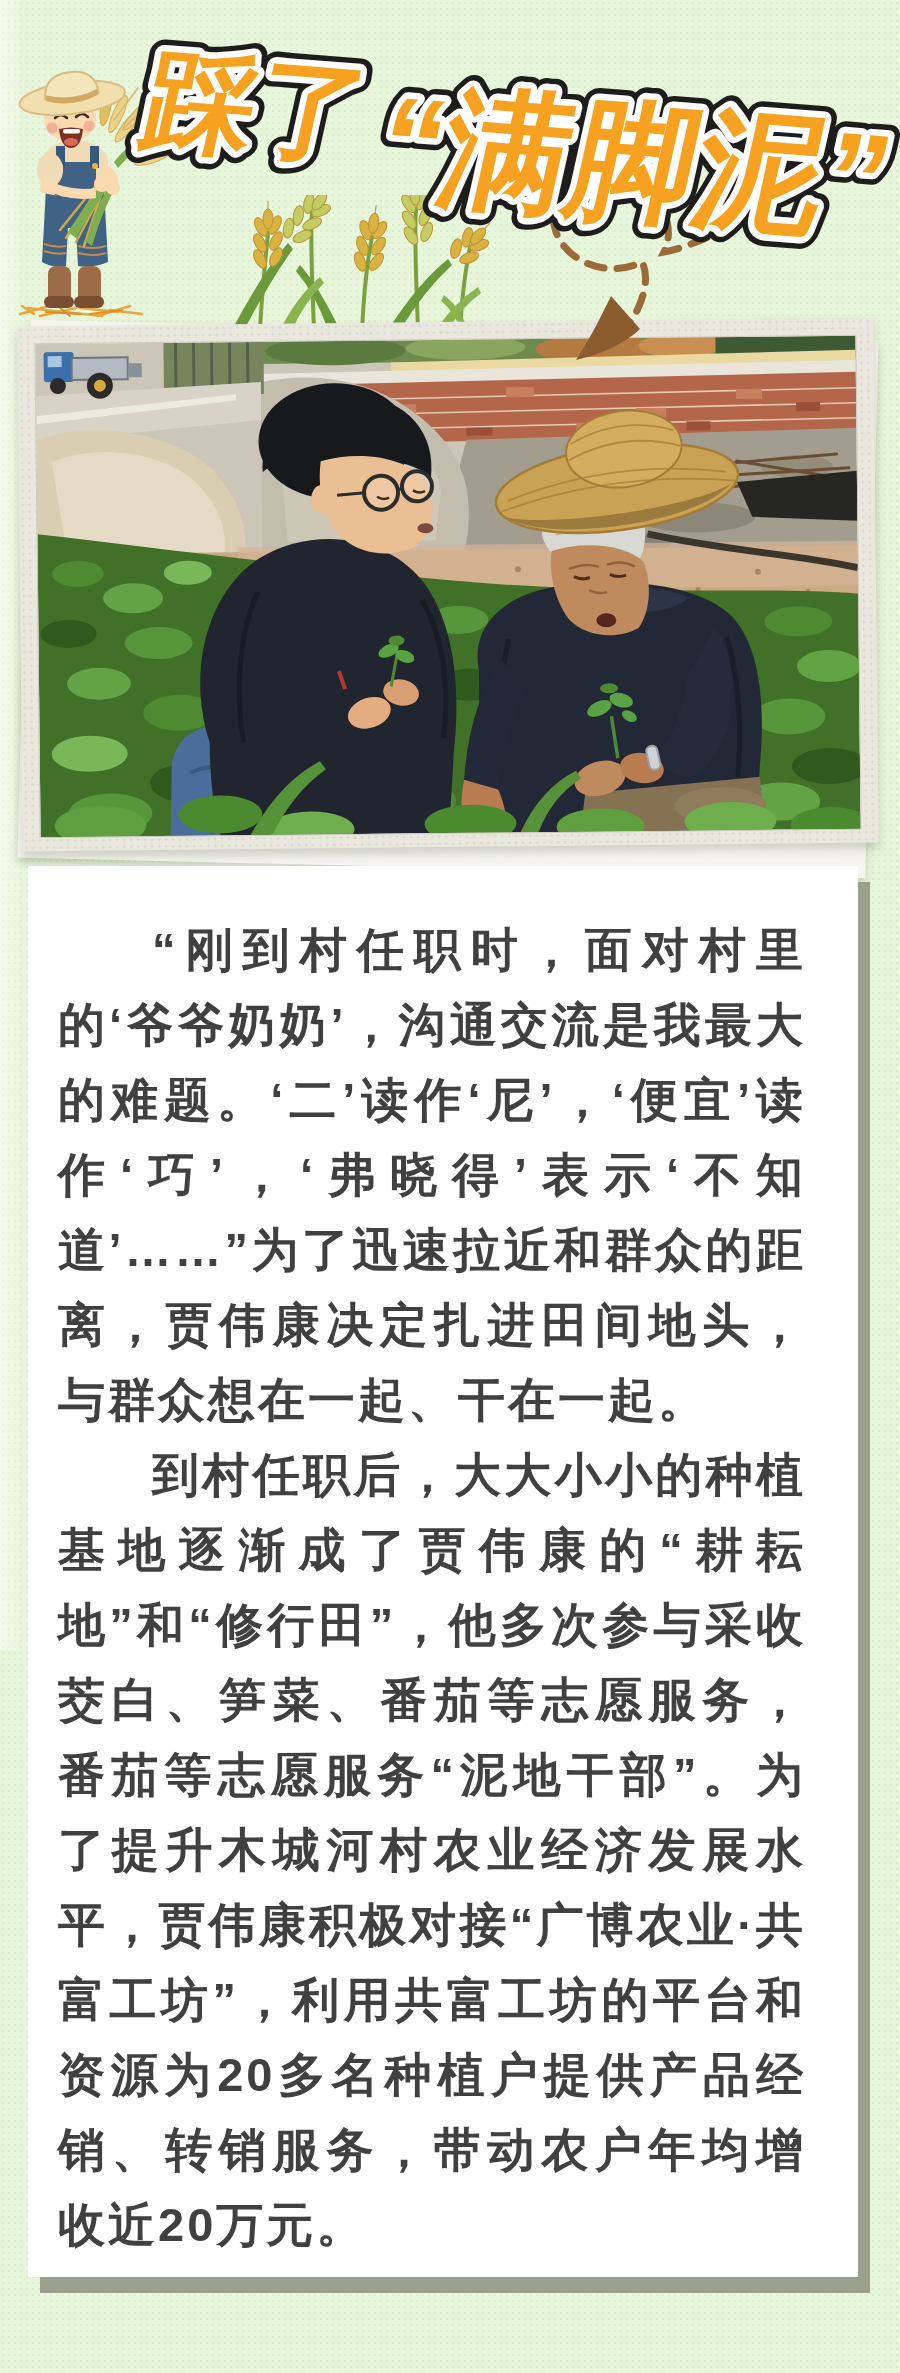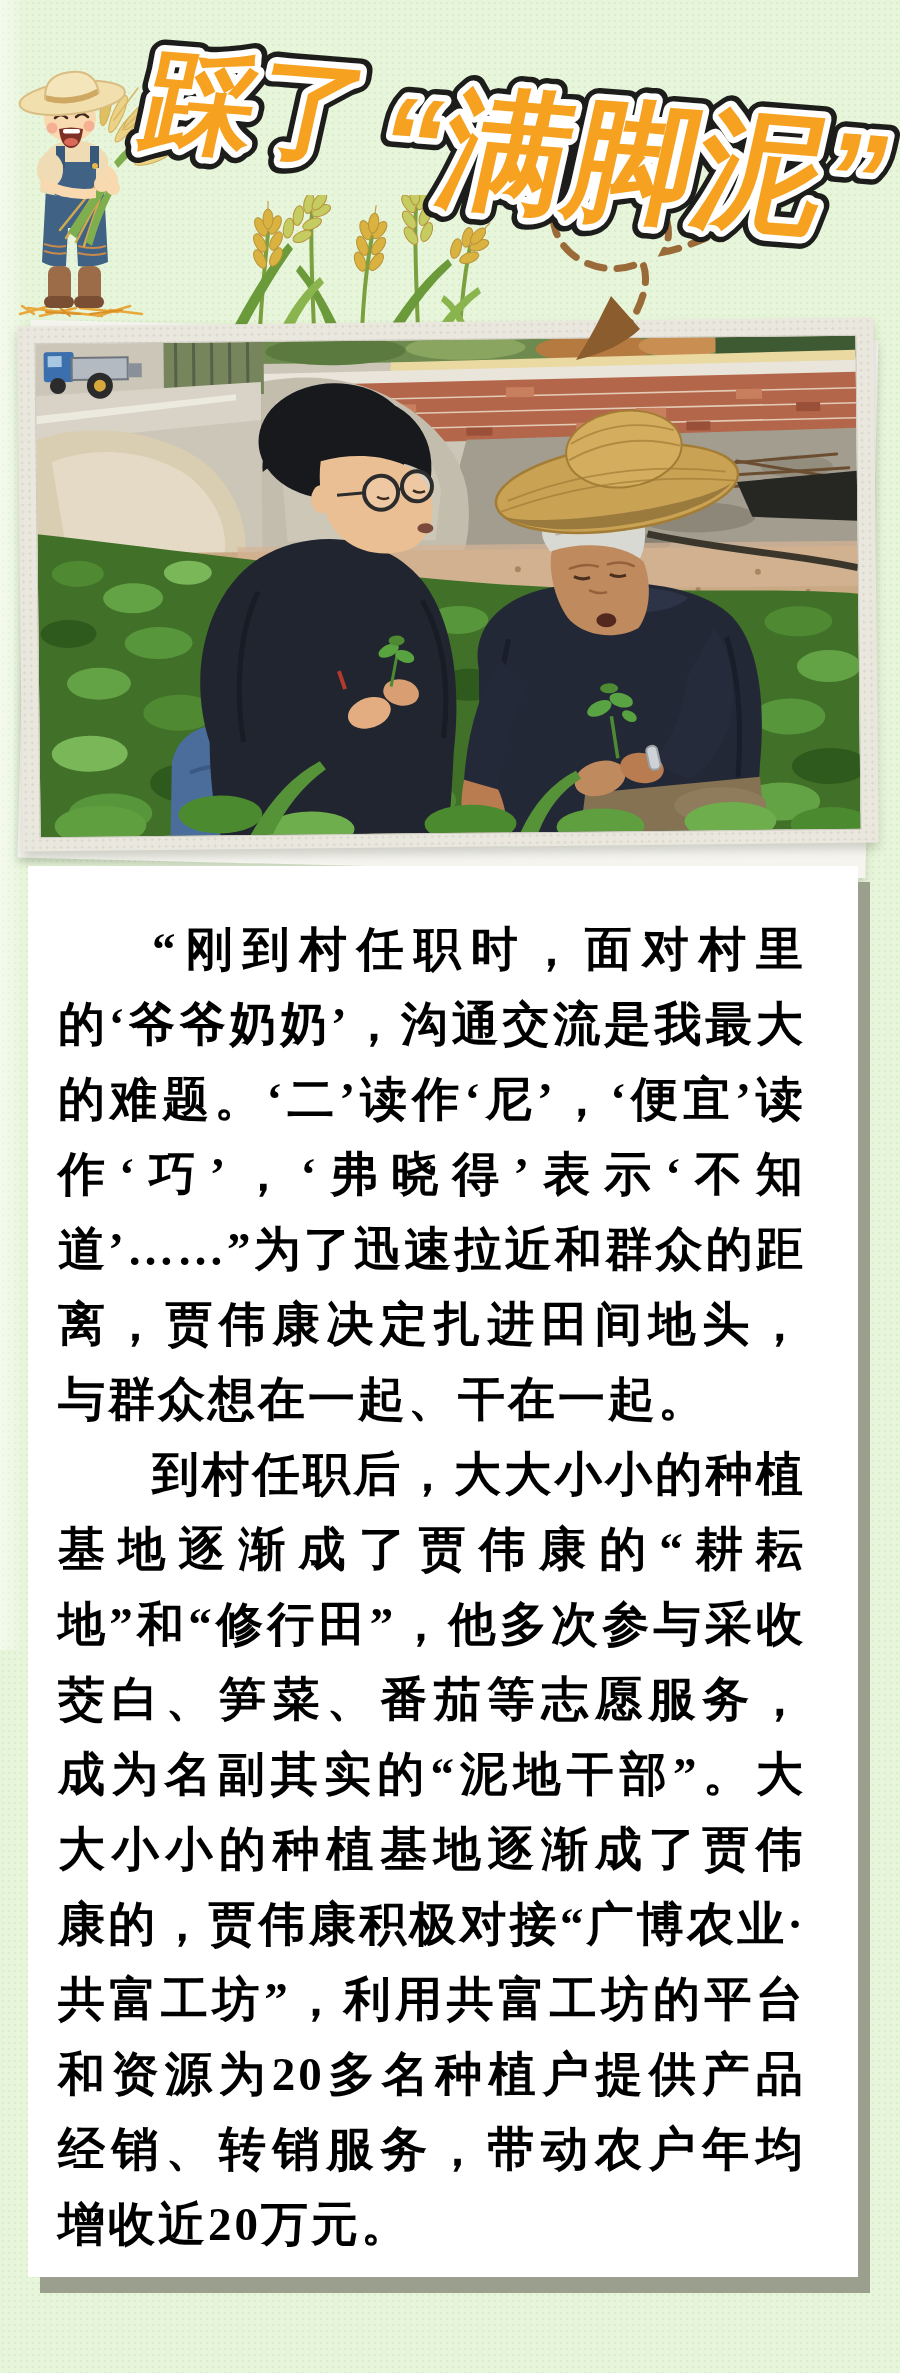--- a/index.html
+++ b/index.html
@@ -50,24 +50,24 @@
   
   .panel{
     position:absolute;left:28px;top:866px;width:830px;height:1411px;z-index:8;
     box-sizing:border-box;background:#ffffff;
     box-shadow:12px 16px 0 #9aa08d;
     padding:46px 52px 0 30px;
   }
   .panel p{
     margin:0;
     font-size:47px;line-height:75px;letter-spacing:3px;
-    color:#000000;font-weight:600;
+    color:#404040;font-weight:600;
     text-align:justify;text-indent:2em;
     word-break:break-all;
-    font-family:Liberation Serif, serif;
+    font-family:Liberation Sans, sans-serif;
   }
 </style>
 </head>
 <body>
 
 <div class="page">
 
   <div class="left-glow"></div>
 
   <svg class="wheat-svg" width="270" height="135" viewBox="0 0 270 135">
@@ -486,16 +486,16 @@
       <text class="t-white" x="6" y="160" font-size="112" textLength="222" lengthAdjust="spacingAndGlyphs">踩了</text>
       <text class="t-fill" x="6" y="160" font-size="112" textLength="222" lengthAdjust="spacingAndGlyphs">踩了</text>
       <text class="t-black" x="248" y="192" font-size="132" textLength="508" lengthAdjust="spacingAndGlyphs">“满脚泥”</text>
       <text class="t-white" x="248" y="192" font-size="132" textLength="508" lengthAdjust="spacingAndGlyphs">“满脚泥”</text>
       <text class="t-fill" x="248" y="192" font-size="132" textLength="508" lengthAdjust="spacingAndGlyphs">“满脚泥”</text>
     </g>
   </svg>
 
   <section class="panel">
     <p>“刚到村任职时，面对村里的‘爷爷奶奶’，沟通交流是我最大的难题。‘二’读作‘尼’，‘便宜’读作‘巧’，‘弗晓得’表示‘不知道’……”为了迅速拉近和群众的距离，贾伟康决定扎进田间地头，与群众想在一起、干在一起。</p>
-    <p>到村任职后，大大小小的种植基地逐渐成了贾伟康的“耕耘地”和“修行田”，他多次参与采收茭白、笋菜、番茄等志愿服务，成为名副其实的“泥地干部”。大大小小的种植基地逐渐成了贾伟康的，贾伟康积极对接“广博农业·共富工坊”，利用共富工坊的平台和资源为20多名种植户提供产品经销、转销服务，带动农户年均增收近20万元。</p>
+    <p>到村任职后，大大小小的种植基地逐渐成了贾伟康的“耕耘地”和“修行田”，他多次参与采收茭白、笋菜、番茄等志愿服务，番茄等志愿服务“泥地干部”。为了提升木城河村农业经济发展水平，贾伟康积极对接“广博农业·共富工坊”，利用共富工坊的平台和资源为20多名种植户提供产品经销、转销服务，带动农户年均增收近20万元。</p>
   </section>
 
 </div>
 
 </body></html>

